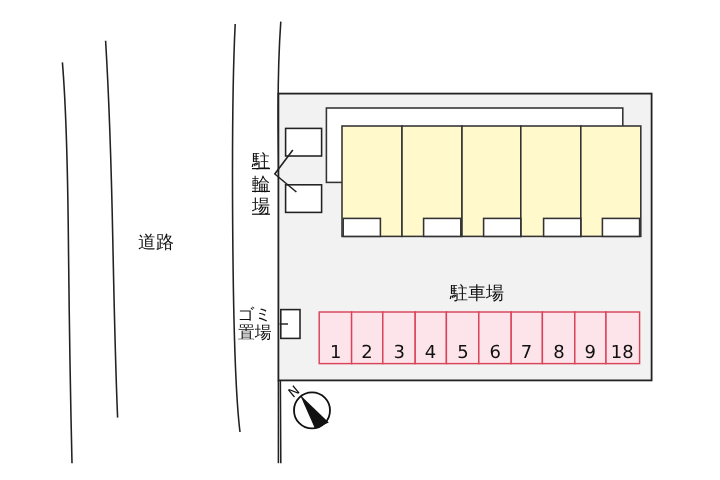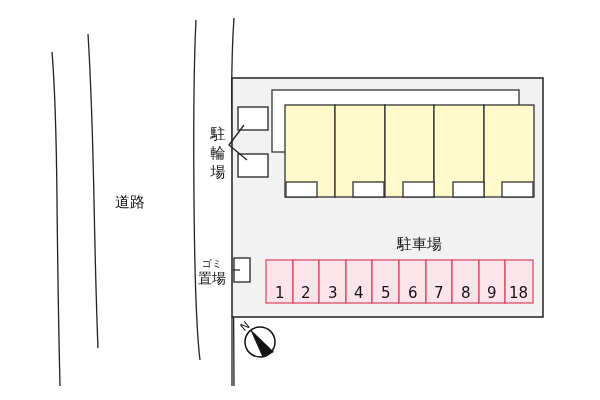--- a/index.html
+++ b/index.html
@@ -1,20 +1,20 @@
 <!DOCTYPE html>
 <html><head>
   <meta charset="utf-8">
   <style>
     html, body { margin: 0; padding: 0; background: #ffffff; }
     body { width: 600px; height: 400px; position: relative; overflow: hidden;
            font-family: "DejaVu Sans", "Liberation Sans", sans-serif; color: #111; }
     svg.map { position: absolute; left: 0; top: 0; }
     .lbl { position: absolute; font-size: 15px; line-height: 17px; color: #111; }
-    .vert { width: 16px; text-align: center; word-break: break-all; }
+    .vert { width: 16px; text-align: left; word-break: break-all; text-decoration: underline; }
   </style>
 </head>
 <body>
 
 <svg class="map" width="600" height="400" viewBox="0 0 600 400">
 
   <g stroke="#222" stroke-width="1.3" fill="none">
     <path d="M52 52 Q56 100 57 200 T60 386"></path>
     <path d="M88 34 Q92 100 94 200 T98 348"></path>
     <path d="M196 20 Q193 80 194 200 T200 360"></path>
@@ -77,17 +77,17 @@
   <span class="lbl" style="left:408px;top:285px">6</span>
   <span class="lbl" style="left:434px;top:285px">7</span>
   <span class="lbl" style="left:461px;top:285px">8</span>
   <span class="lbl" style="left:487px;top:285px">9</span>
   <span class="lbl" style="left:509px;top:285px">18</span>
 </div>
 
 <span class="lbl" style="left:115px;top:194px">道路</span>
 <span class="lbl vert" style="left:210px;top:125px;line-height:19px">駐輪場</span>
 <div style="position:absolute;left:198px;top:256px;text-align:center">
-  <div class="lbl" style="position:static;font-size:10px;line-height:15px">ゴミ</div>
+  <div class="lbl" style="position:static;font-size:14px;line-height:15px">ゴミ</div>
   <div class="lbl" style="position:static;font-size:14px;line-height:15px">置場</div>
 </div>
-<span class="lbl" style="left:397px;top:236px">駐車場</span>
+<span class="lbl" style="left:375px;top:236px">駐車場</span>
 <span class="lbl" style="left:241px;top:318px;font-size:11px;transform:rotate(-40deg)">N</span>
 
 </body></html>

